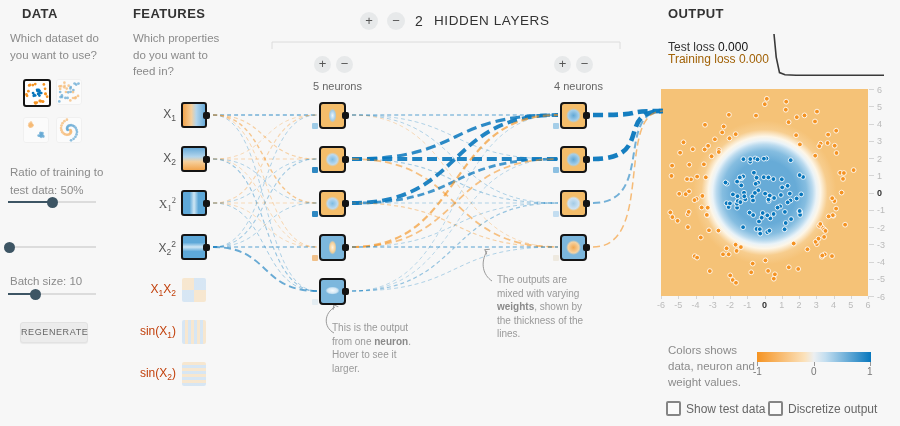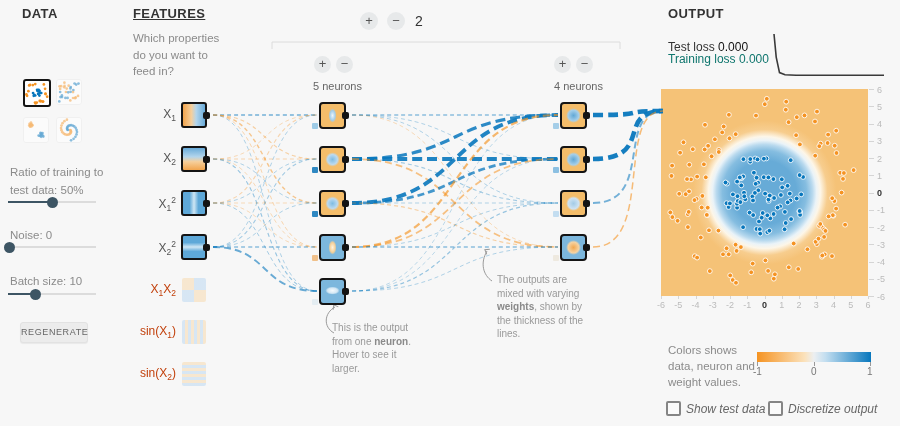--- a/index.html
+++ b/index.html
@@ -58,21 +58,21 @@
                    #eaf3f8 52px,#fdf6e8 56px,#f7cd8e 63px,#f5c277 72px,#f5c277 100%);}
   .tick-x{position:absolute;width:20px;margin-left:-10px;text-align:center;font-size:9px;color:#bbb;top:300px;}
   .tick-y{position:absolute;left:877px;font-size:9px;color:#bbb;}
   .tick0{color:#333;font-weight:bold;}
   .tmark{position:absolute;background:#d5d5d5;}
   .legend-text{position:absolute;left:668px;top:342px;width:94px;font-size:11.5px;color:#8b8b8b;line-height:1.4;}
   .gradbar{position:absolute;left:757px;top:352px;width:114px;height:10px;
            background:linear-gradient(90deg,#f59322 0%,#fbe2bc 42%,#eceff1 50%,#c3def0 60%,#0877bd 100%);}
   .glab{position:absolute;top:366px;font-size:10px;color:#777;}
   .cbox{position:absolute;width:11px;height:11px;border:2px solid #858585;border-radius:2px;background:#fafafa;cursor:pointer;}
-  .clab{position:absolute;font-size:12px;color:#666;font-style:italic;}
+  .clab{position:absolute;font-size:12px;color:#666;}
   
   .ann{position:absolute;font-size:10px;color:#9a9a9a;line-height:1.35;}
   .ann b{color:#8a8a8a;}
   svg.overlay{position:absolute;left:0;top:0;pointer-events:none;}
 </style>
 </head>
 <body>
 
 <div class="app">
 
@@ -320,50 +320,52 @@
         <path d="M593,115 C655,115 615,111 663,111" fill="none" stroke="#0877bd" stroke-width="4.6" stroke-opacity="0.95" stroke-dasharray="10 5"></path>
         <path d="M593,159 C655,159 615,111 663,111" fill="none" stroke="#0877bd" stroke-width="4.6" stroke-opacity="0.95" stroke-dasharray="10 5"></path>
         <path d="M593,203 C655,203 615,111 663,111" fill="none" stroke="#0877bd" stroke-width="2" stroke-opacity="0.55" stroke-dasharray="7 4"></path>
         <path d="M593,247 C655,247 615,111 663,111" fill="none" stroke="#f59322" stroke-width="1.5" stroke-opacity="0.6" stroke-dasharray="7 4"></path>
       </g>
     <path d="M334,333 C323,327 324,313 335,307" fill="none" stroke="#9a9a9a" stroke-width="1" marker-end="url(#arrh)"></path>
     <path d="M492,281 C483,275 480,263 487,251" fill="none" stroke="#9a9a9a" stroke-width="1" marker-end="url(#arrh)"></path>
   </svg>
 
   <div class="h" style="left:22px;top:6px;">DATA</div>
+  <div class="q" style="left:10px;top:30px;width:102px;">Which dataset do you want to use?</div>
   <div id="datasets"></div>
   <div id="sliders"></div>
   <div class="regen">REGENERATE</div>
 
-  <div class="h" style="left:133px;top:6px;text-decoration:underline;">FEATURES</div>
+  <div class="h" style="left:133px;top:6px;">FEATURES</div>
   <div class="q" style="left:133px;top:30px;width:100px;">Which properties do you want to feed in?</div>
   <div id="features"></div>
 
   <div class="cbtn" style="left:360px;top:12px;">+</div>
   <div class="cbtn" style="left:387px;top:12px;">−</div>
   <div class="hl-count">2</div>
+  <div class="hl-title">HIDDEN LAYERS</div>
 
   <div class="cbtn" style="left:314px;top:56px;width:17px;height:17px;line-height:16px;">+</div>
   <div class="cbtn" style="left:336px;top:56px;width:17px;height:17px;line-height:16px;">−</div>
   <div class="nlayerlab" style="left:313px;top:80px;">5 neurons</div>
   <div class="cbtn" style="left:554px;top:56px;width:17px;height:17px;line-height:16px;">+</div>
   <div class="cbtn" style="left:576px;top:56px;width:17px;height:17px;line-height:16px;">−</div>
   <div class="nlayerlab" style="left:554px;top:80px;">4 neurons</div>
 
   <div id="neurons"></div>
 
   <div class="ann" id="ann1" style="left:332px;top:321px;width:82px;"><span>This is the output from one </span><b>neuron</b><span>. Hover to see it larger.</span></div>
   <div class="ann" id="ann2" style="left:497px;top:273px;width:92px;"><span>The outputs are mixed with varying </span><b>weights</b><span>, shown by the thickness of the lines.</span></div>
 
   <div class="h" style="left:668px;top:6px;">OUTPUT</div>
   <div class="loss-line" style="top:34px;margin-top:6px;">
     <span style="color:#333;">Test loss</span>
     <span style="color:#111;">0.000</span>
   </div>
-  <div class="loss-line" style="top:52px;color:#0f766e;">
+  <div class="loss-line" style="top:52px;color:#a16207;">
     <span>Training loss</span>
     <span>0.000</span>
   </div>
   <svg class="overlay" style="left:770px;top:30px;" width="118" height="52">
     <path id="losspath" fill="none" stroke="#3a3a3a" stroke-width="1.6" d="M4.0,4.0 L6.2,27.1 L9.5,42.6 L15.0,44.7 L26.0,45.2 L114.0,45.2 "></path>
   </svg>
   <div id="axes">
       <div class="tmark" style="left: 661px; top: 296px; width: 1px; height: 3px;"></div>
       <div class="tick-x" style="left: 661px;">-6</div>
       <div class="tmark" style="left: 678.25px; top: 296px; width: 1px; height: 3px;"></div>
@@ -559,39 +561,38 @@
         <circle cx="6.8" cy="2.9" r="1.25" fill="#f59322" opacity="0.75"></circle>
         <circle cx="15.2" cy="19.1" r="1.25" fill="#0877bd" opacity="0.75"></circle>
         <circle cx="9.1" cy="1.5" r="1.25" fill="#f59322" opacity="0.75"></circle>
         <circle cx="12.9" cy="20.5" r="1.25" fill="#0877bd" opacity="0.75"></circle>
       </svg></div>
     <div class="slab" style="left: 10px; top: 163px;">Ratio of training to test data:  50%</div>
     <div class="track" style="left: 8px; top: 201px; width: 88px;">
       <div class="fill" style="width: 50%;"></div>
       <div class="knob" style="left: calc(50% - 5.5px);"></div>
     </div>
-    <div class="slab" style="left: 10px; top: 226px;">Noise:  0</div>
     <div class="track" style="left: 8px; top: 246px; width: 88px;">
       <div class="fill" style="width: 2%;"></div>
       <div class="knob" style="left: calc(2% - 5.5px);"></div>
     </div>
     <div class="slab" style="left: 10px; top: 272px;">Batch size:  10</div>
     <div class="track" style="left: 8px; top: 293px; width: 88px;">
       <div class="fill" style="width: 31%;"></div>
       <div class="knob" style="left: calc(31% - 5.5px);"></div>
     </div>
     <div class="flabel" style="top: 107px;"><span>X</span><sub>1</sub></div>
     <div class="fsq pat-grad-lr" style="top: 102px;">
       <div class="nub"></div>
     </div>
     <div class="flabel" style="top: 151px;"><span>X</span><sub>2</sub></div>
     <div class="fsq pat-grad-tb" style="top: 146px;">
       <div class="nub"></div>
     </div>
-    <div class="flabel" style="top: 195px;"><span>X</span><sub>1</sub><sup>2</sup></div>
+    <div class="flabel" style="top: 195px; font-family: Liberation Serif, serif;"><span>X</span><sub>1</sub><sup>2</sup></div>
     <div class="fsq pat-stripe-v" style="top: 190px;">
       <div class="nub"></div>
     </div>
     <div class="flabel" style="top: 239px;"><span>X</span><sub>2</sub><sup>2</sup></div>
     <div class="fsq pat-stripe-h" style="top: 234px;">
       <div class="nub"></div>
     </div>
     <div class="flabel inactive" style="top: 282px;"><span>X</span><sub>1</sub><span>X</span><sub>2</sub></div>
     <div class="fsq-in pat-checker" style="top: 278px;"></div>
     <div class="flabel inactive" style="top: 324px;"><span>sin(X</span><sub>1</sub><span>)</span></div>

